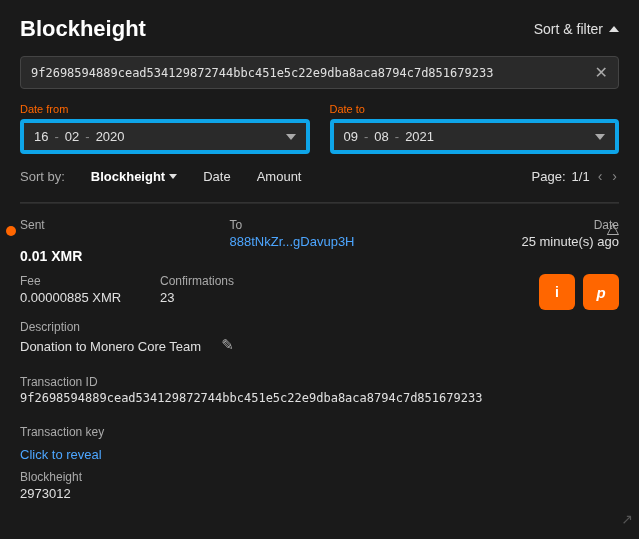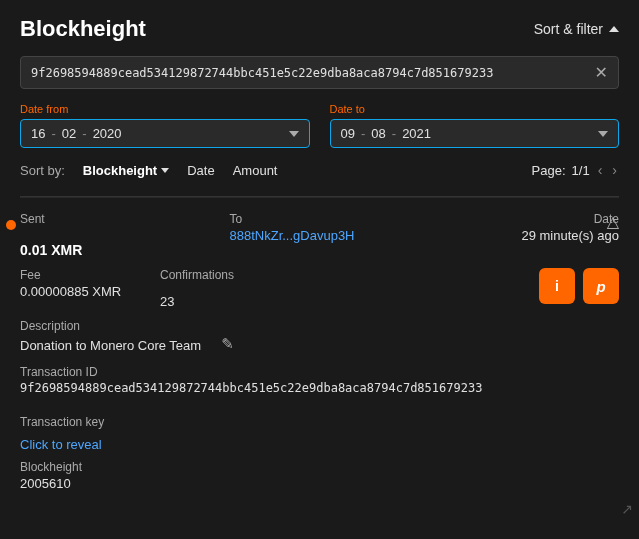--- a/index.html
+++ b/index.html
@@ -76,21 +76,21 @@
     }
     .date-label {
       font-size: 11px;
       color: #ff6600;
       margin-bottom: 4px;
     }
     .date-input {
       display: flex;
       align-items: center;
       background: #2a2a2a;
-      border: 1px solid #0ea5e9;
+      border: 4px solid #0ea5e9;
       border-radius: 4px;
       padding: 6px 10px;
       gap: 6px;
     }
     .date-input span {
       color: #e0e0e0;
       font-size: 13px;
     }
     .date-input .sep {
       color: #888;
@@ -100,21 +100,21 @@
       width: 0; height: 0;
       border-left: 5px solid transparent;
       border-right: 5px solid transparent;
       border-top: 6px solid #aaa;
       display: inline-block;
       cursor: pointer;
     }
     .sort-row {
       display: flex;
       align-items: center;
-      gap: 18px;
+      gap: 26px;
       margin-bottom: 18px;
     }
     .sort-label {
       color: #aaa;
       font-size: 13px;
     }
     .sort-option {
       display: flex;
       align-items: center;
       gap: 4px;
@@ -226,21 +226,21 @@
     .tx-fee-value {
       color: #e0e0e0;
       font-size: 13px;
     }
     .tx-confirmations {
       min-width: 180px;
     }
     .tx-confirmations-label {
       color: #aaa;
       font-size: 12px;
-      margin-bottom: 12px;
+      margin-bottom: 2px;
     }
     .tx-confirmations-value {
       color: #e0e0e0;
       font-size: 13px;
     }
     .tx-buttons {
       margin-left: auto;
       display: flex;
       gap: 8px;
       align-items: center;
@@ -260,21 +260,21 @@
     }
     .tx-btn-info {
       background: #ff6600;
       color: white;
     }
     .tx-btn-copy {
       background: #ff6600;
       color: white;
     }
     .tx-description {
-      margin-bottom: 12px;
+      margin-bottom: 21px;
     }
     .tx-desc-label {
       color: #aaa;
       font-size: 12px;
       margin-bottom: 2px;
     }
     .tx-desc-value {
       color: #e0e0e0;
       font-size: 13px;
       display: flex;
@@ -415,21 +415,21 @@
       <div class="tx-sent">
         <div class="tx-sent-label">Sent</div>
         <div class="tx-sent-amount">0.01 XMR</div>
       </div>
       <div class="tx-to">
         <div class="tx-to-label">To</div>
         <div class="tx-to-address">888tNkZr...gDavup3H</div>
       </div>
       <div class="tx-date">
         <div class="tx-date-label">Date</div>
-        <div class="tx-date-value">29 minute(s) ago</div>
+        <div class="tx-date-value">25 minute(s) ago</div>
       </div>
     </div>
 
     <div class="tx-second-row">
       <div class="tx-fee">
         <div class="tx-fee-label">Fee</div>
         <div class="tx-fee-value">0.00000885 XMR</div>
       </div>
       <div class="tx-confirmations">
         <div class="tx-confirmations-label">Confirmations</div>
@@ -456,18 +456,18 @@
       <div class="tx-txid-value">9f2698594889cead534129872744bbc451e5c22e9dba8aca8794c7d851679233</div>
     </div>
 
     <div class="tx-txkey">
       <div class="tx-txkey-label">Transaction key</div>
       <div class="tx-txkey-value">Click to reveal</div>
     </div>
 
     <div class="tx-blockheight">
       <div class="tx-blockheight-label">Blockheight</div>
-      <div class="tx-blockheight-value">2005610</div>
+      <div class="tx-blockheight-value">2973012</div>
     </div>
   </div>
 
   <div class="resize-handle">↗</div>
 </div>
 
 </body></html>

